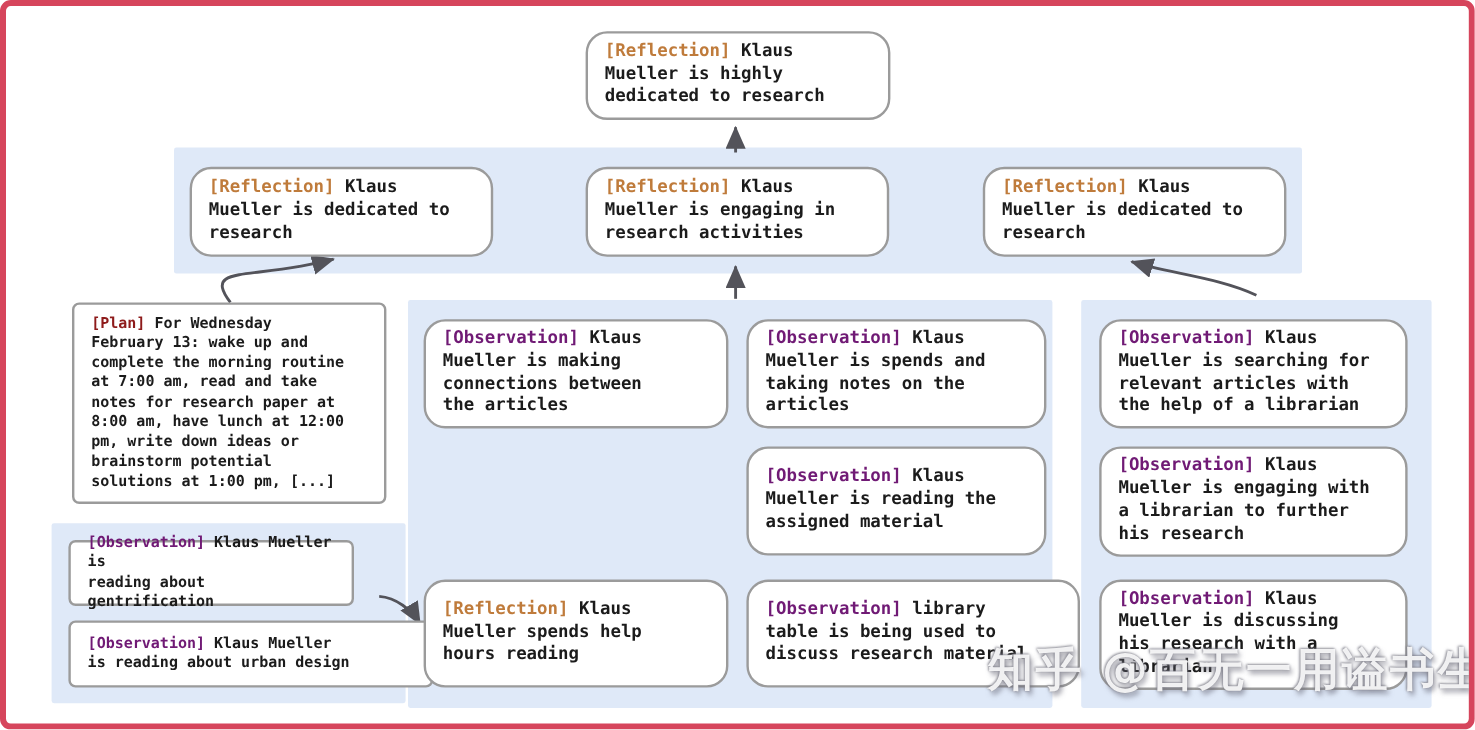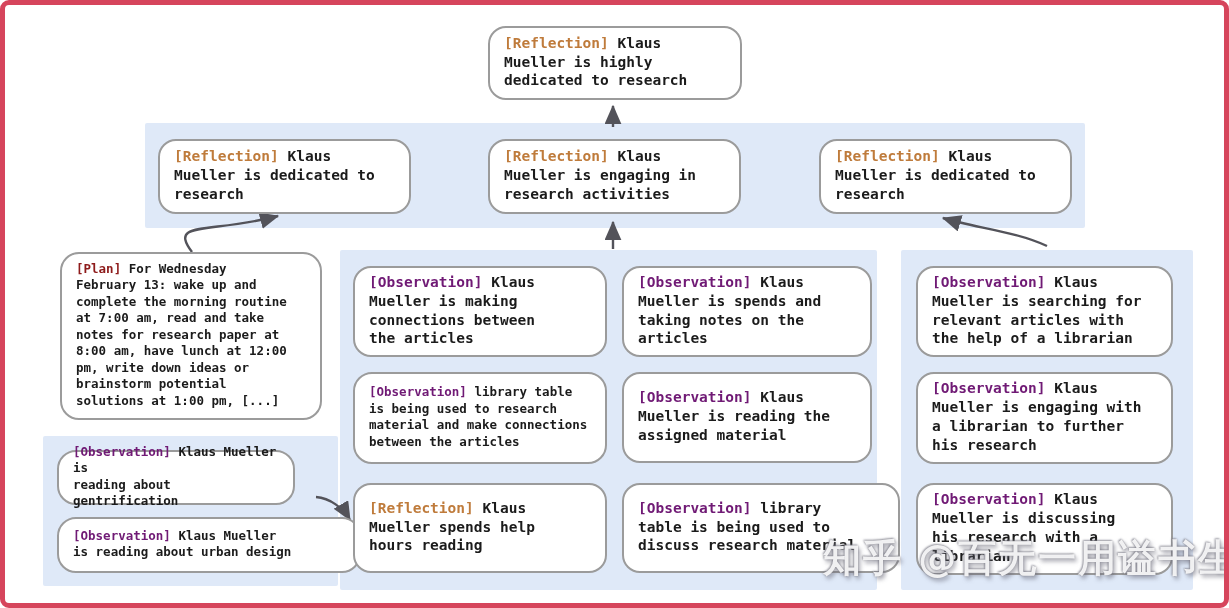--- a/index.html
+++ b/index.html
@@ -25,21 +25,21 @@
     display:flex;
     align-items:center;
     box-sizing:border-box;
     padding:4px 10px 6px 14px;
     color:#1b1b1b;
     font-weight:bold;
     white-space:pre-line;
   }
   .box .txt{width:100%;}
   .large{font-size:14.5px;line-height:1.3;}
-  .small{font-size:12.5px;line-height:1.32;border-radius:19px;justify-content:center;}
+  .small{font-size:12.5px;line-height:1.32;border-radius:6px;justify-content:center;}
   .tag{font-weight:bold;}
   .tag.reflection{color:#bf7b3b;}
   .tag.observation{color:#701a75;}
   .tag.plan{color:#8e1b1b;}
   #arrows{position:absolute;left:0;top:0;width:1219px;height:598px;pointer-events:none;}
   #watermark{
     position:absolute;
     left:818px;top:528px;
     font-size:38px;
     font-weight:bold;
@@ -115,26 +115,20 @@
     <div class="txt"><span class="tag observation">[Observation]</span> <span>Klaus Mueller
 is reading about urban design</span></div>
   </div>
 
   <div class="box large" style="left:348px;top:261px;width:254px;height:91px;">
     <div class="txt"><span class="tag observation">[Observation]</span> <span>Klaus
 Mueller is making
 connections between
 the articles</span></div>
   </div>
-  <div class="box small" style="left:348px;top:367px;width:254px;height:92px;">
-    <div class="txt"><span class="tag observation">[Observation]</span> <span>library table
-is being used to research
-material and make connections
-between the articles</span></div>
-  </div>
   <div class="box large" style="left:348px;top:478px;width:254px;height:90px;">
     <div class="txt"><span class="tag reflection">[Reflection]</span> <span>Klaus
 Mueller spends help
 hours reading</span></div>
   </div>
 
   <div class="box large" style="left:617px;top:261px;width:250px;height:91px;">
     <div class="txt"><span class="tag observation">[Observation]</span> <span>Klaus
 Mueller is spends and
 taking notes on the

